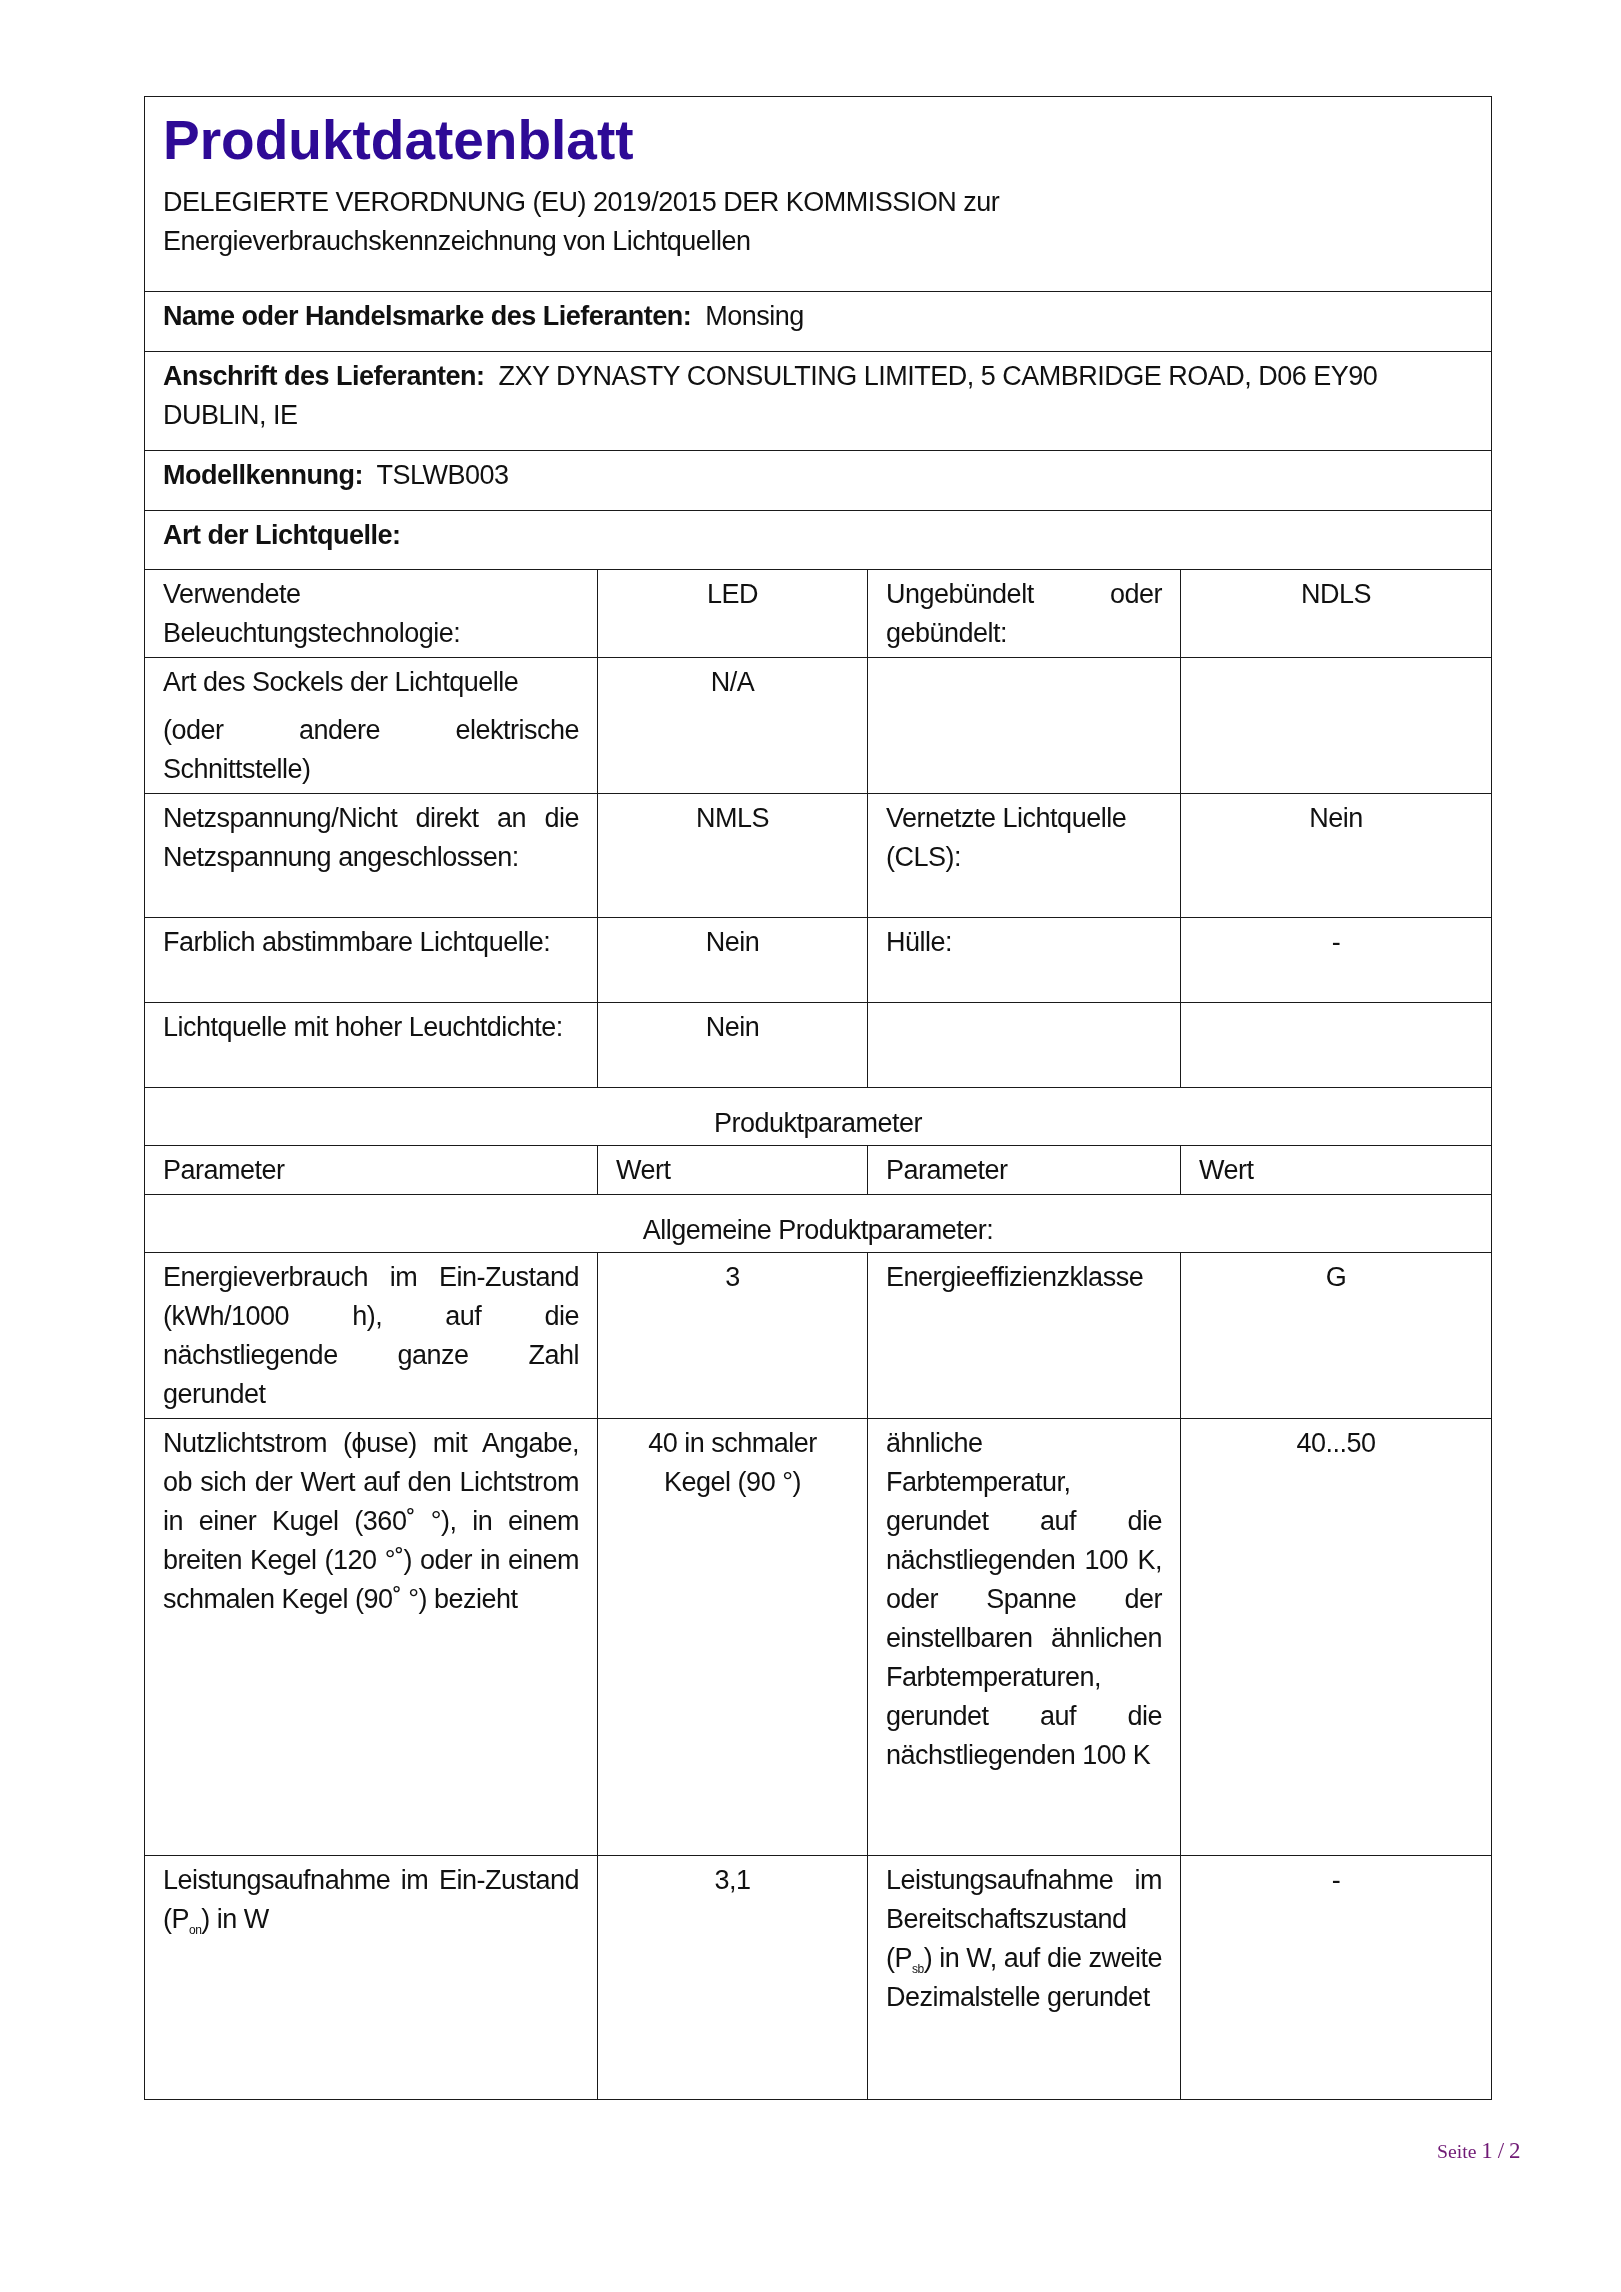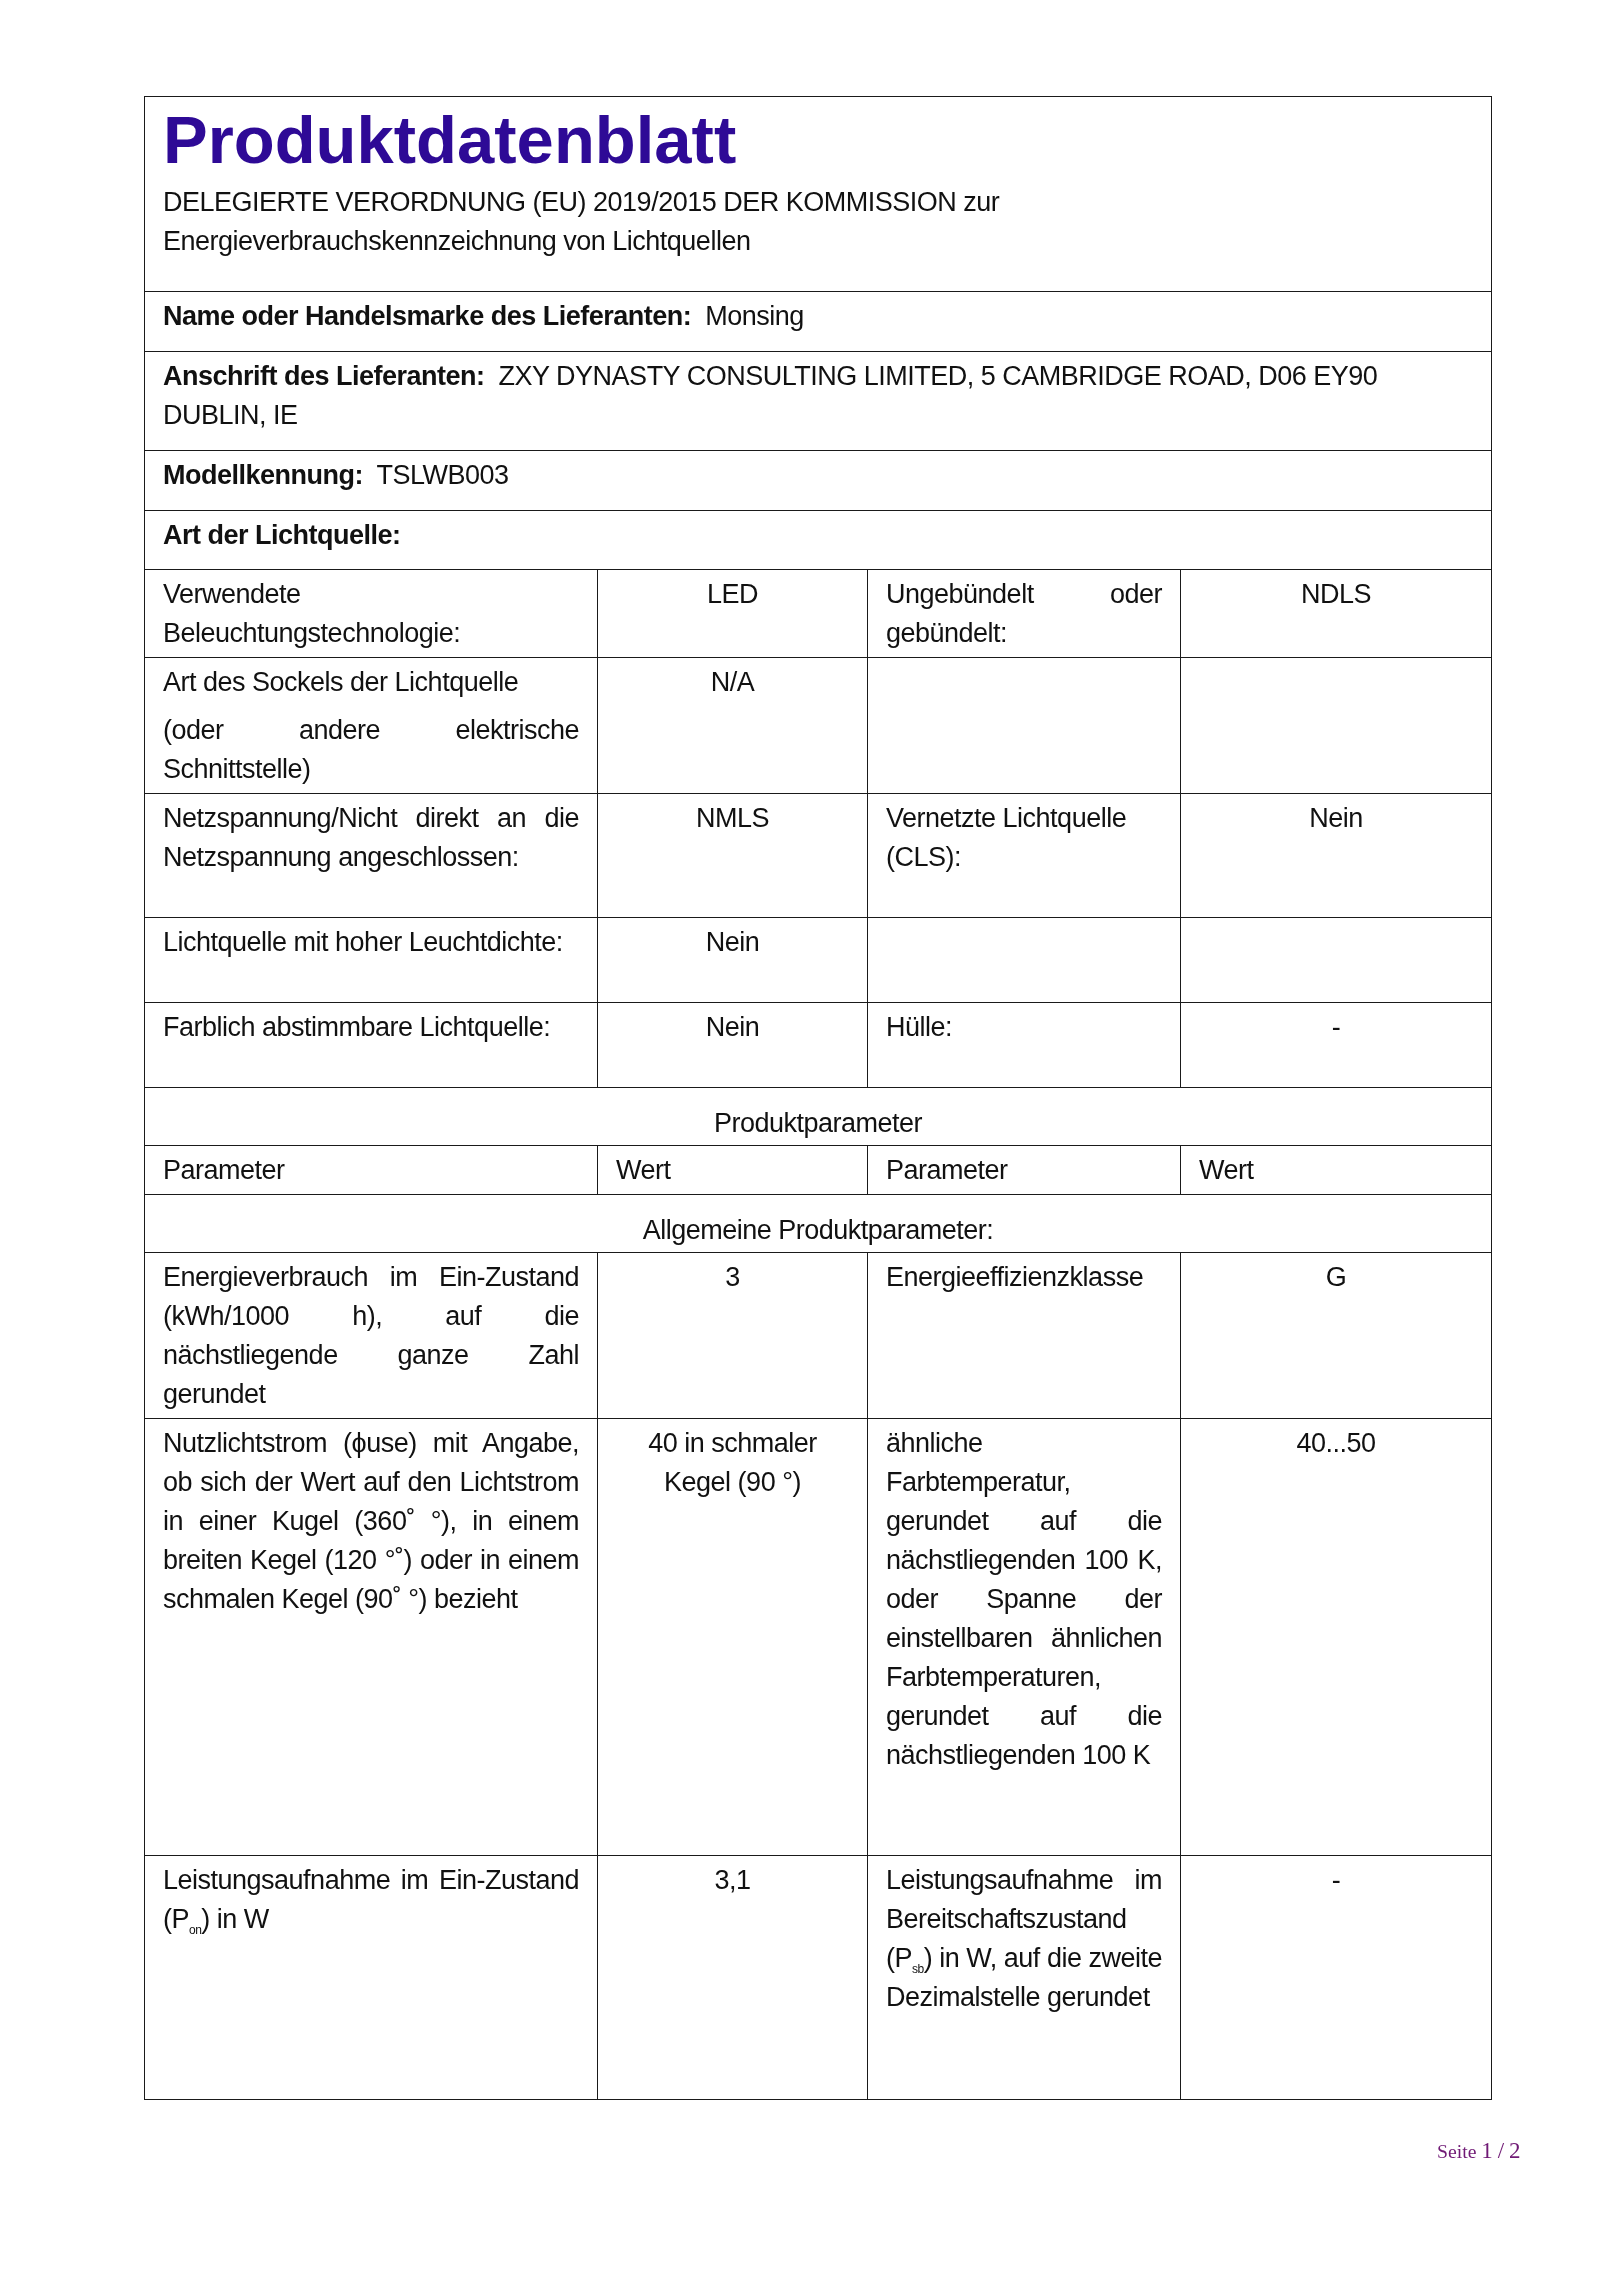--- a/index.html
+++ b/index.html
@@ -5,21 +5,21 @@
   html, body { margin: 0; padding: 0; background: #ffffff; }
   body { width: 1622px; height: 2293px; position: relative; overflow: hidden;
          font-family: "Liberation Sans", sans-serif; color: #111; }
   .sheet { position: absolute; left: 144px; top: 96px; width: 1347px; }
   table { border-collapse: collapse; width: 1347px; table-layout: fixed; }
   td { border: 1.8px solid #1a1a1a; vertical-align: top; padding: 5.4px 18px 3.6px 18px;
        font-size: 27px; line-height: 39px; letter-spacing: -0.5px; }
   td.full { padding-left: 18px; }
   td.just { text-align: justify; text-align-last: left; }
   td.center { text-align: center; }
-  .title { font-weight: bold; color: #2e0a96; font-size: 67px; line-height: 72px;
+  .title { font-weight: bold; color: #2e0a96; font-size: 55px; line-height: 72px;
            letter-spacing: 0px; margin-top: 1.8px; }
   .subtitle { font-size: 27px; line-height: 39px; margin-top: 7.2px; margin-bottom: 9px; }
   .b { font-weight: bold; }
   .sec { text-align: center; font-weight: normal; padding-top: 16px; padding-bottom: 1.8px; margin-top: 6px; }
   sub { font-size: 12px; line-height: 0; }
   .footer { position: absolute; left: 1437px; top: 2138px; font-size: 19.7px; color: #701a75; font-family: Liberation Serif, serif; }
   .footer .num { font-size: 23px; }
 </style>
 </head>
 <body>
@@ -84,30 +84,30 @@
         <td></td>
         <td class="center"></td>
       </tr>
       <tr style="height:124px">
         <td class="just">Netzspannung/Nicht direkt an die Netzspannung angeschlossen:</td>
         <td class="center">NMLS</td>
         <td>Vernetzte Lichtquelle (CLS):</td>
         <td class="center">Nein</td>
       </tr>
       <tr style="height:85px">
+        <td class="just">Farblich abstimmbare Lichtquelle:</td>
+        <td class="center">Nein</td>
+        <td>Hülle:</td>
+        <td class="center">-</td>
+      </tr>
+      <tr style="height:85px">
         <td class="just">Lichtquelle mit hoher Leuchtdichte:</td>
         <td class="center">Nein</td>
         <td></td>
         <td class="center"></td>
-      </tr>
-      <tr style="height:85px">
-        <td class="just">Farblich abstimmbare Lichtquelle:</td>
-        <td class="center">Nein</td>
-        <td>Hülle:</td>
-        <td class="center">-</td>
       </tr>
 
       <tr style="height:46px">
         <td colspan="4" class="sec">Produktparameter</td>
       </tr>
       <tr style="height:47px">
         <td>Parameter</td>
         <td>Wert</td>
         <td>Parameter</td>
         <td>Wert</td>

